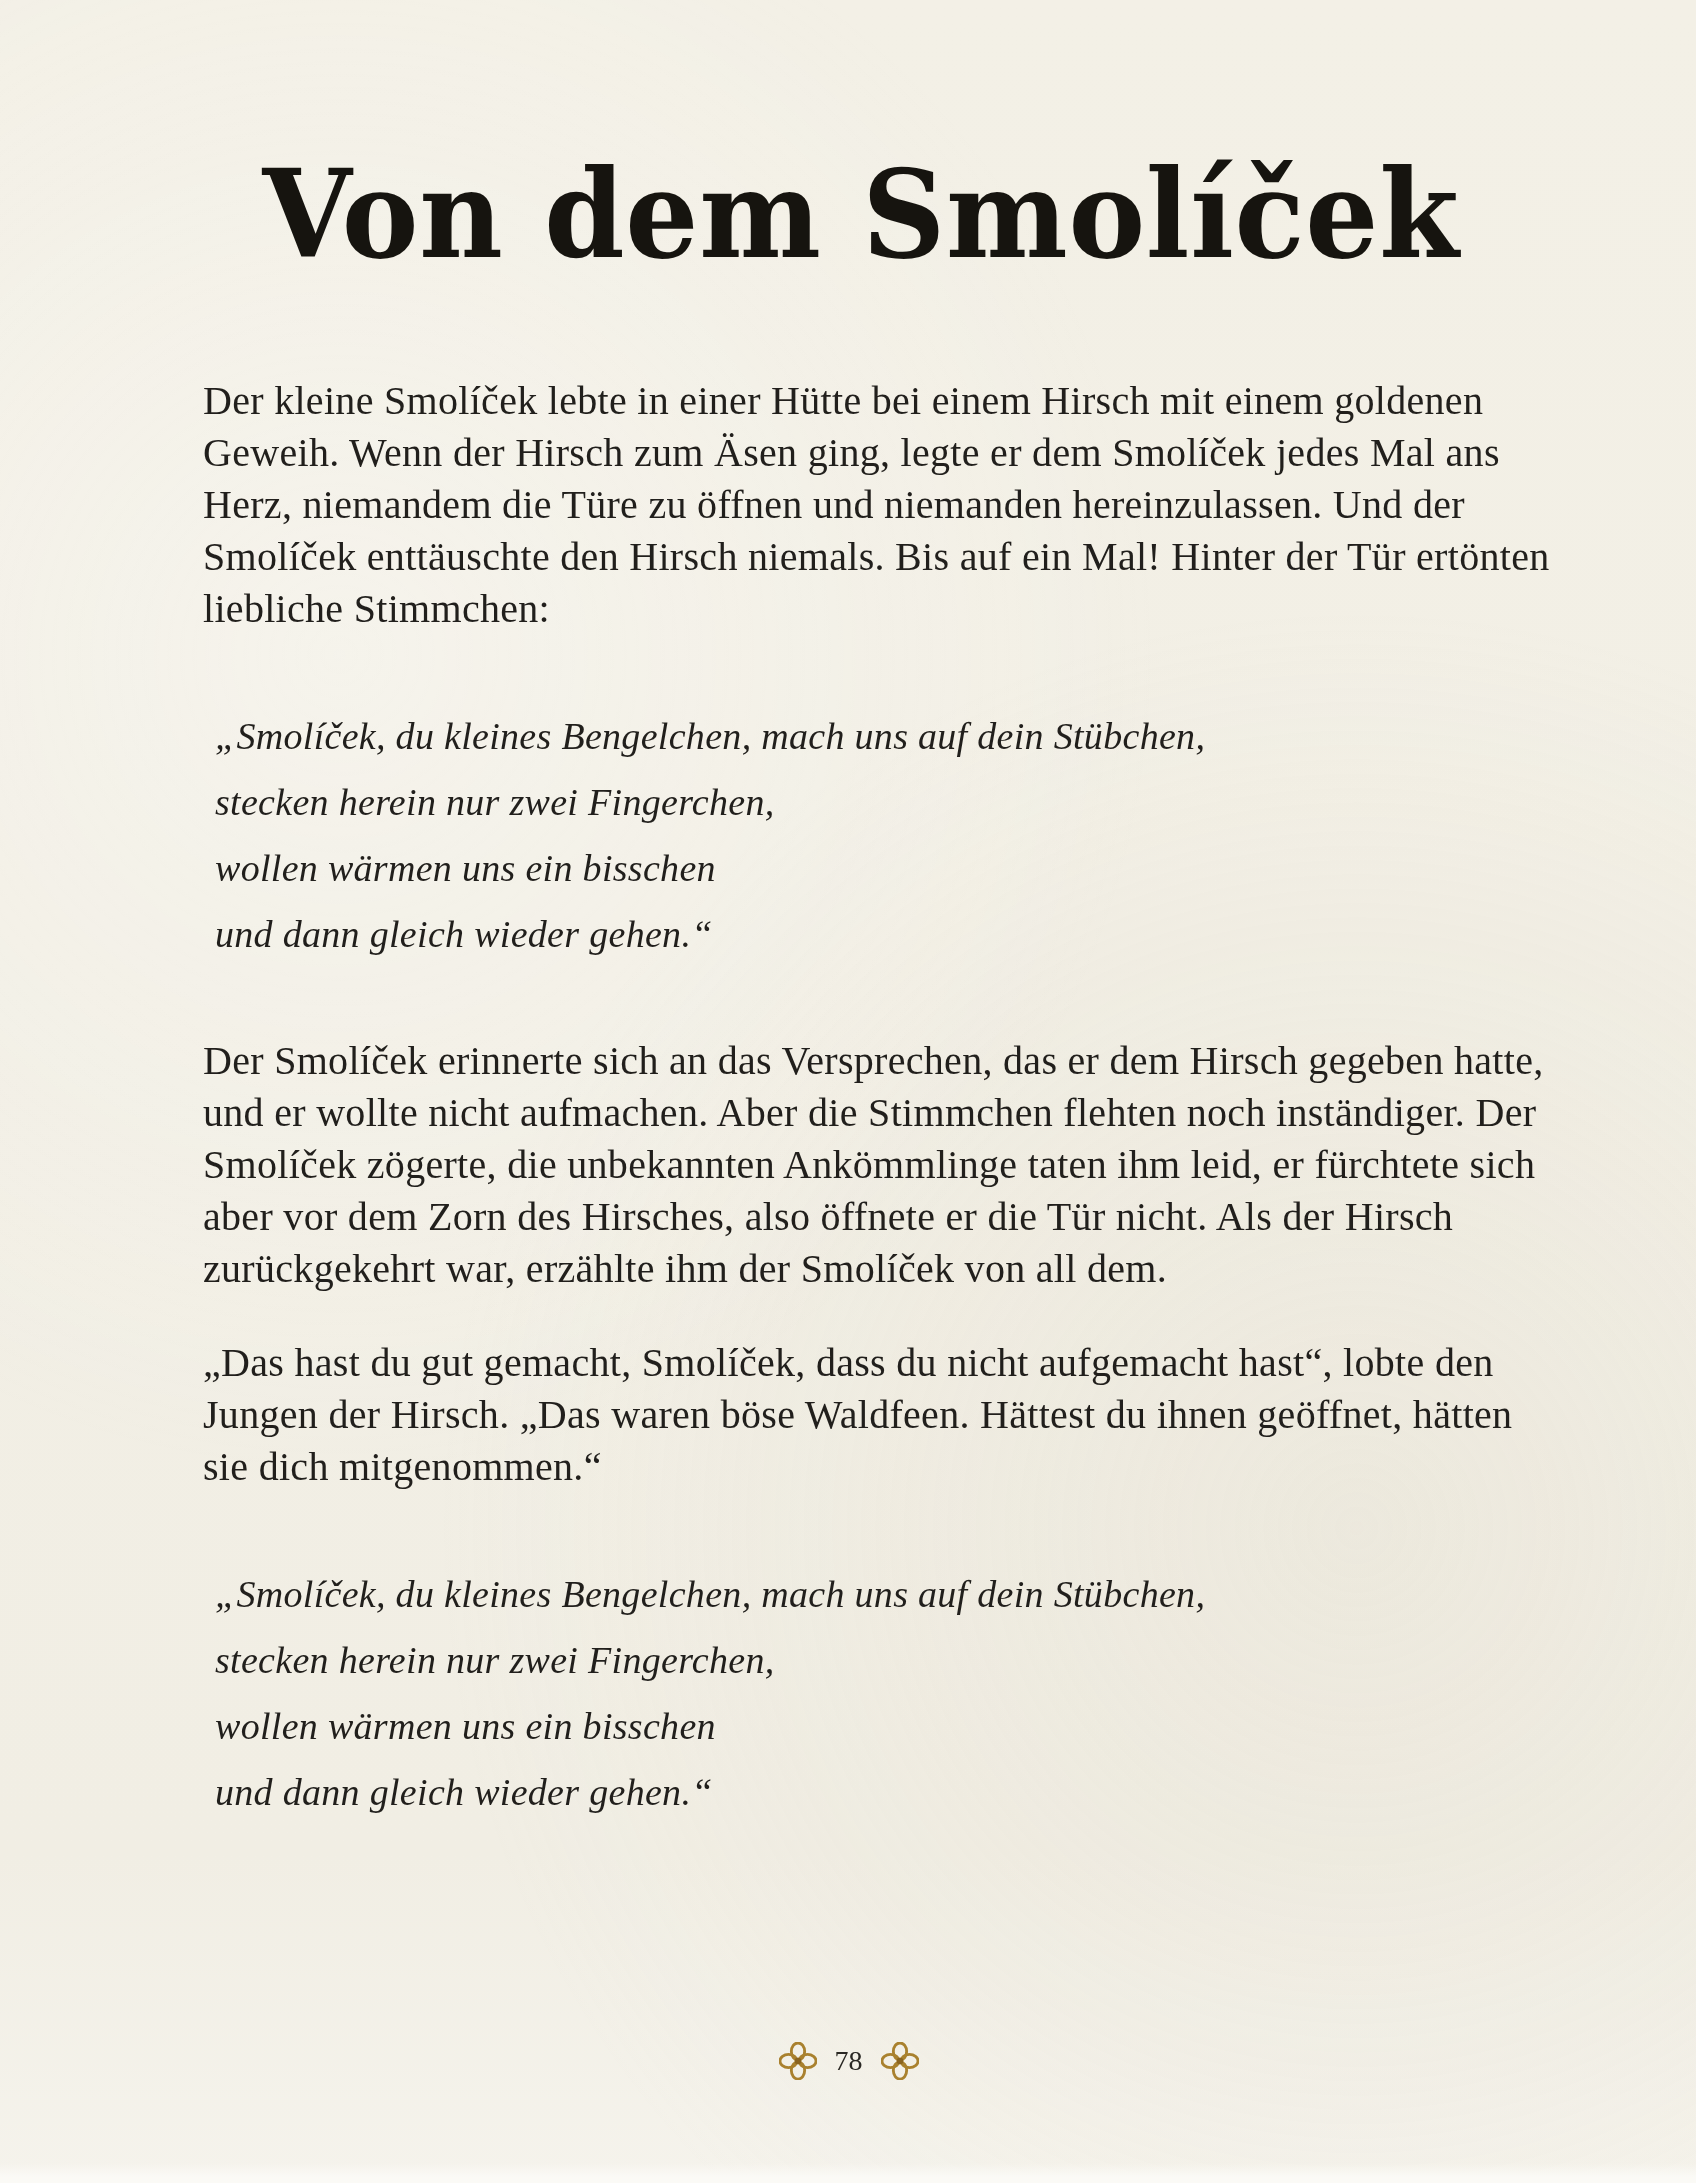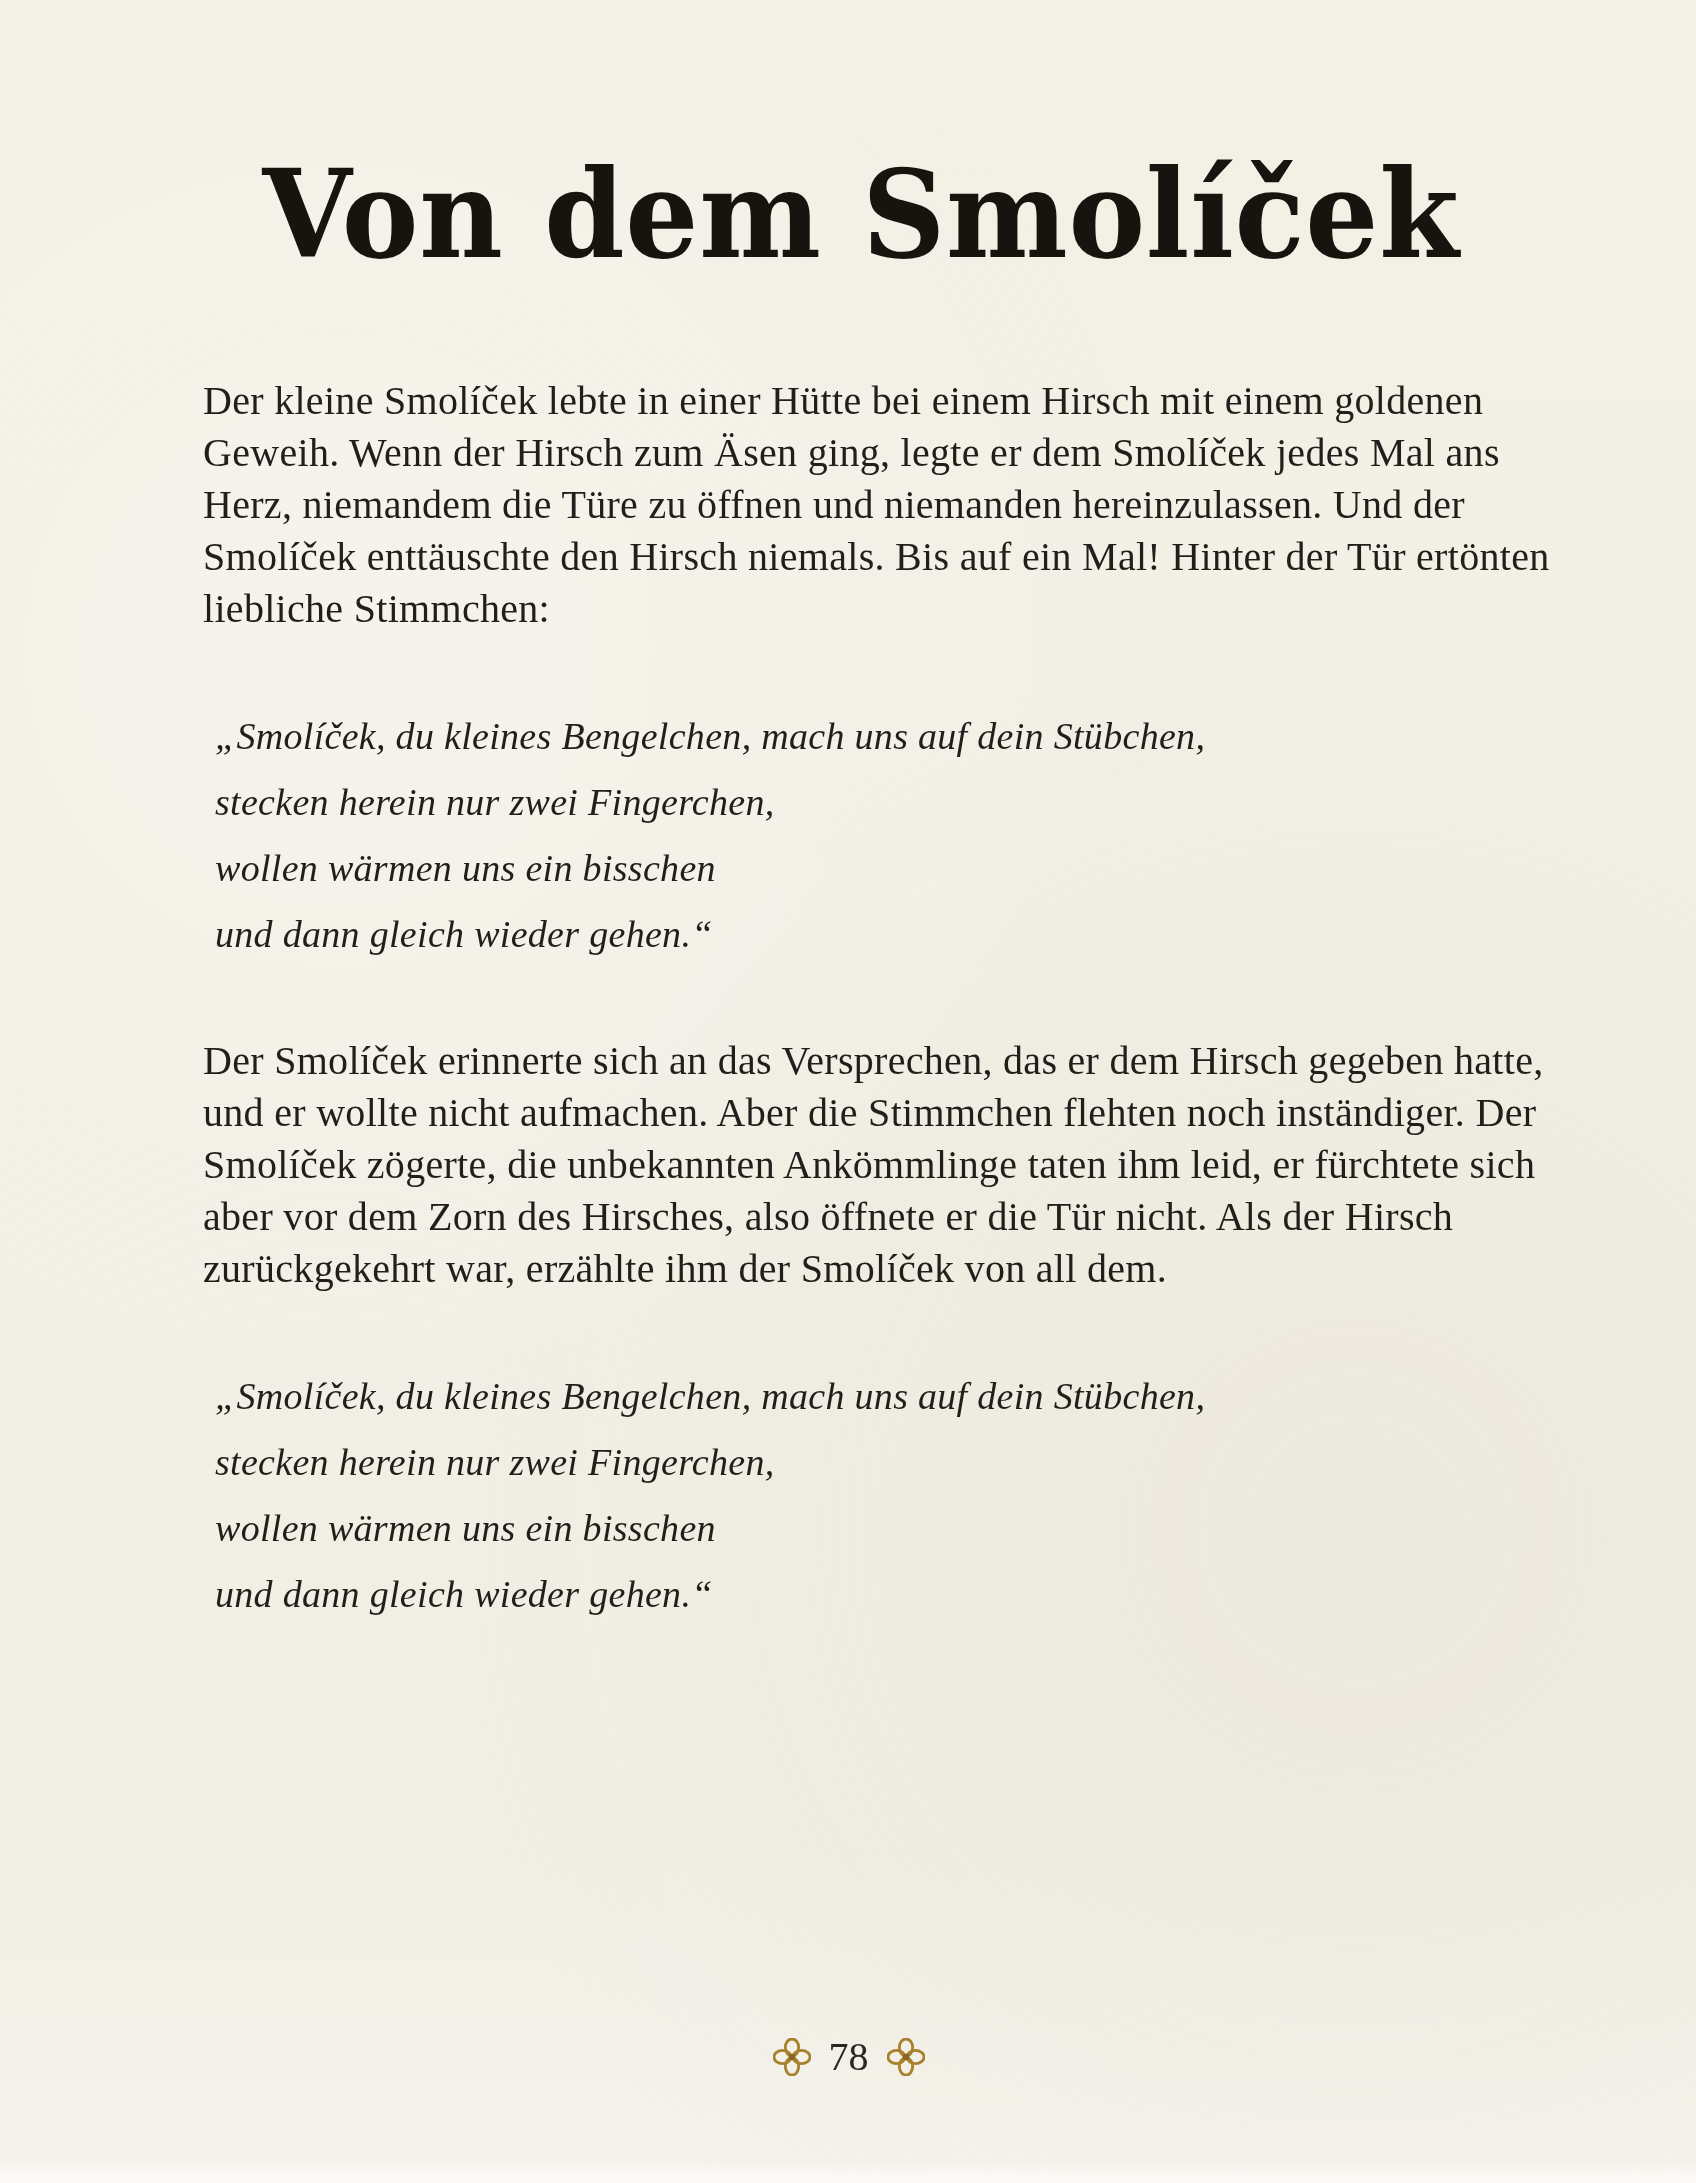--- a/index.html
+++ b/index.html
@@ -60,21 +60,21 @@
     position: absolute;
     left: 0;
     right: 0;
     bottom: 103px;
     display: flex;
     justify-content: center;
     align-items: center;
     gap: 18px;
   }
   .page-number {
-    font-size: 40px;
+    font-size: 28px;
     color: #2a2824;
   }
   .fleuron {
     width: 38px;
     height: 38px;
     display: inline-block;
   }
   .fleuron svg { width: 100%; height: 100%; }
 </style>
 </head>
@@ -88,20 +88,21 @@
 
   <div class="verse">
     <div class="verse-line">„Smolíček, du kleines Bengelchen, mach uns auf dein Stübchen,</div>
     <div class="verse-line">stecken herein nur zwei Fingerchen,</div>
     <div class="verse-line">wollen wärmen uns ein bisschen</div>
     <div class="verse-line">und dann gleich wieder gehen.“</div>
   </div>
 
   <p class="para">Der Smolíček erinnerte sich an das Versprechen, das er dem Hirsch gegeben hatte, und er wollte nicht aufmachen. Aber die Stimmchen flehten noch inständiger. Der Smolíček zögerte, die unbekannten Ankömmlinge taten ihm leid, er fürchtete sich aber vor dem Zorn des Hirsches, also öffnete er die Tür nicht. Als der Hirsch zurückgekehrt war, erzählte ihm der Smolíček von all dem.</p>
 
+  <p class="para">„Das hast du gut gemacht, Smolíček, dass du nicht aufgemacht hast“, lobte den Jungen der Hirsch. „Das waren böse Waldfeen. Hättest du ihnen geöffnet, hätten sie dich mitgenommen.“</p>
 
 
   <div class="verse">
     <div class="verse-line">„Smolíček, du kleines Bengelchen, mach uns auf dein Stübchen,</div>
     <div class="verse-line">stecken herein nur zwei Fingerchen,</div>
     <div class="verse-line">wollen wärmen uns ein bisschen</div>
     <div class="verse-line">und dann gleich wieder gehen.“</div>
   </div>
 
 </div>

